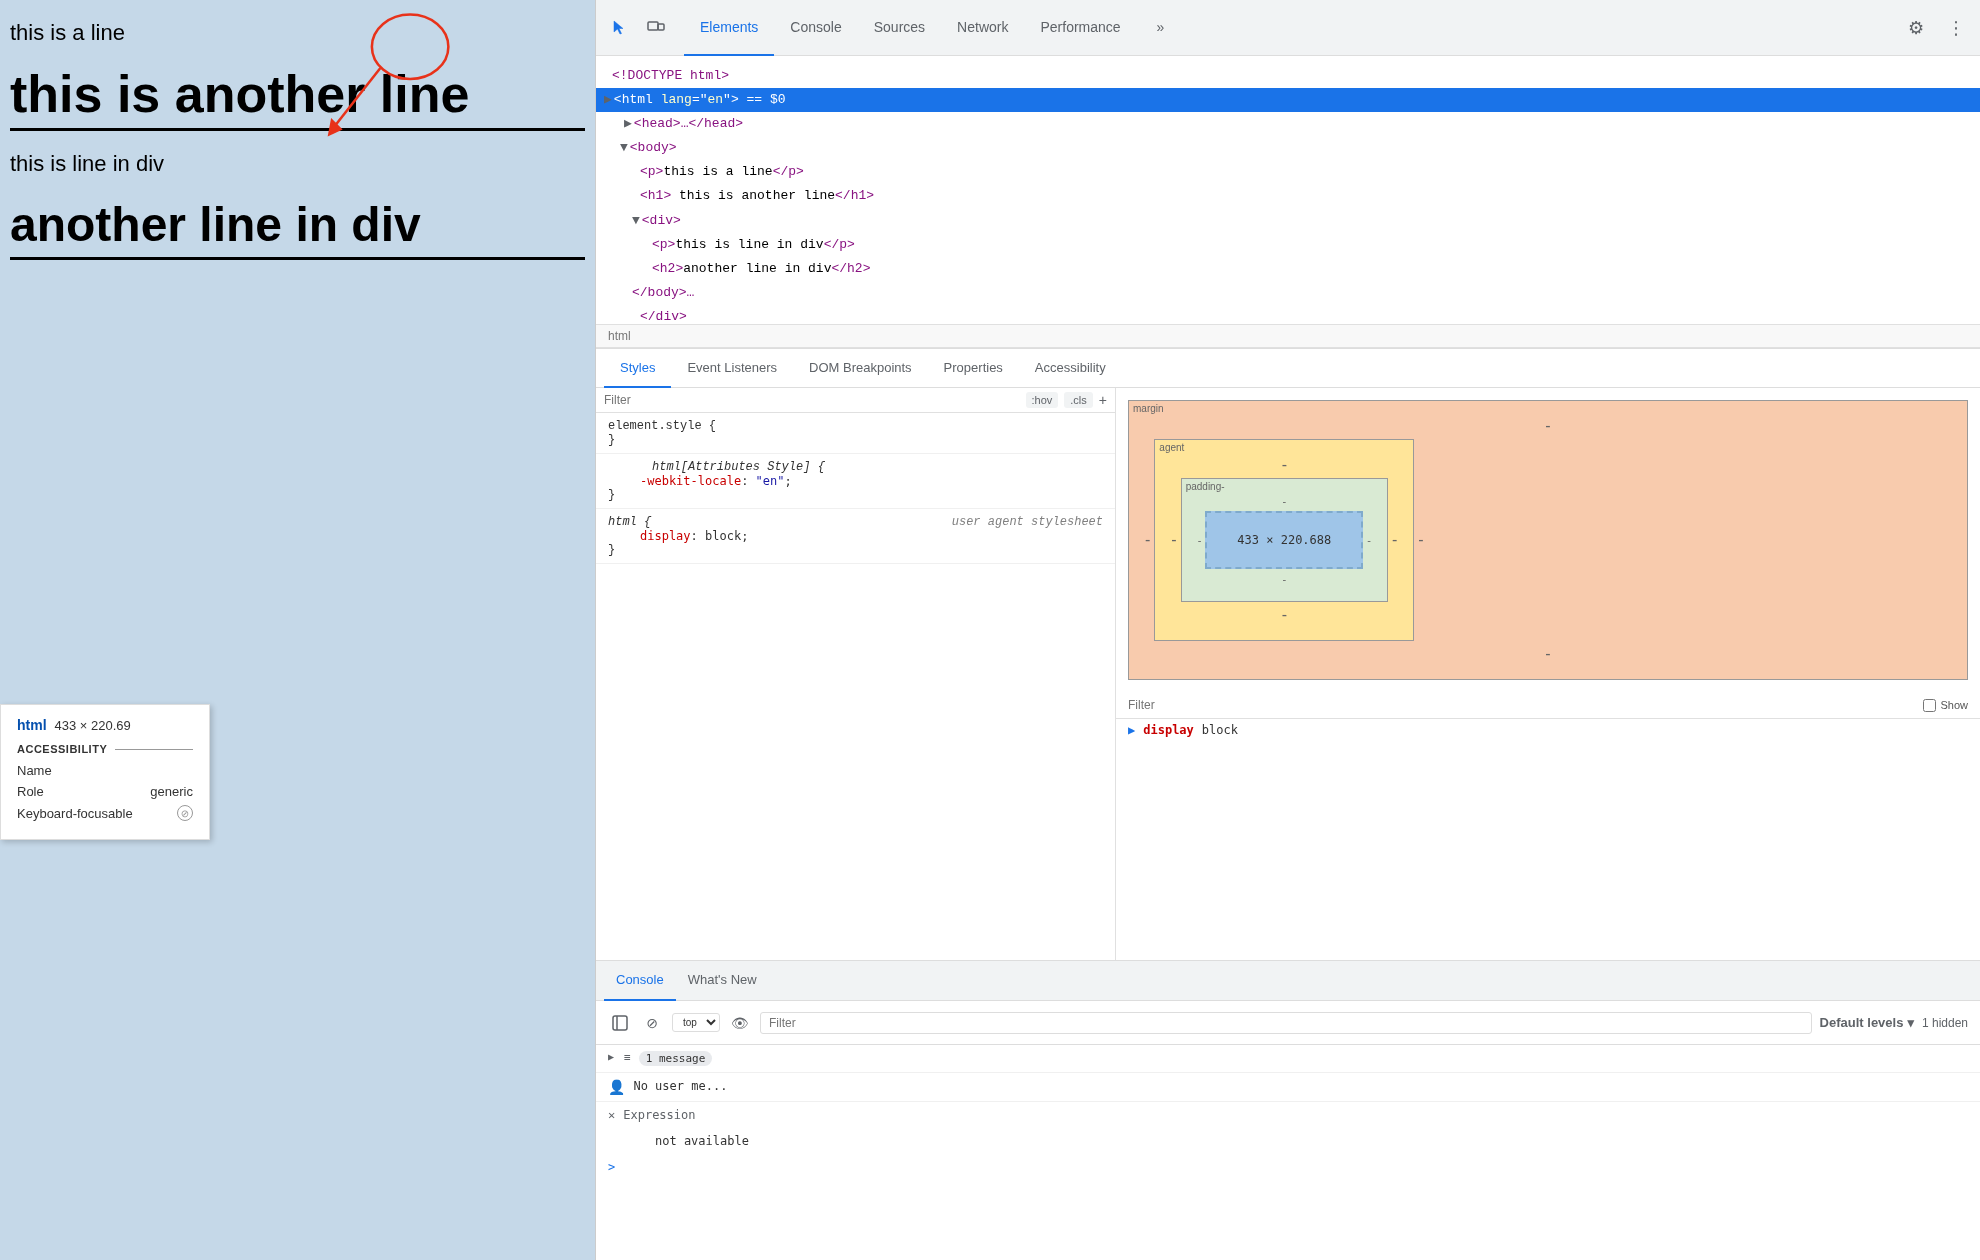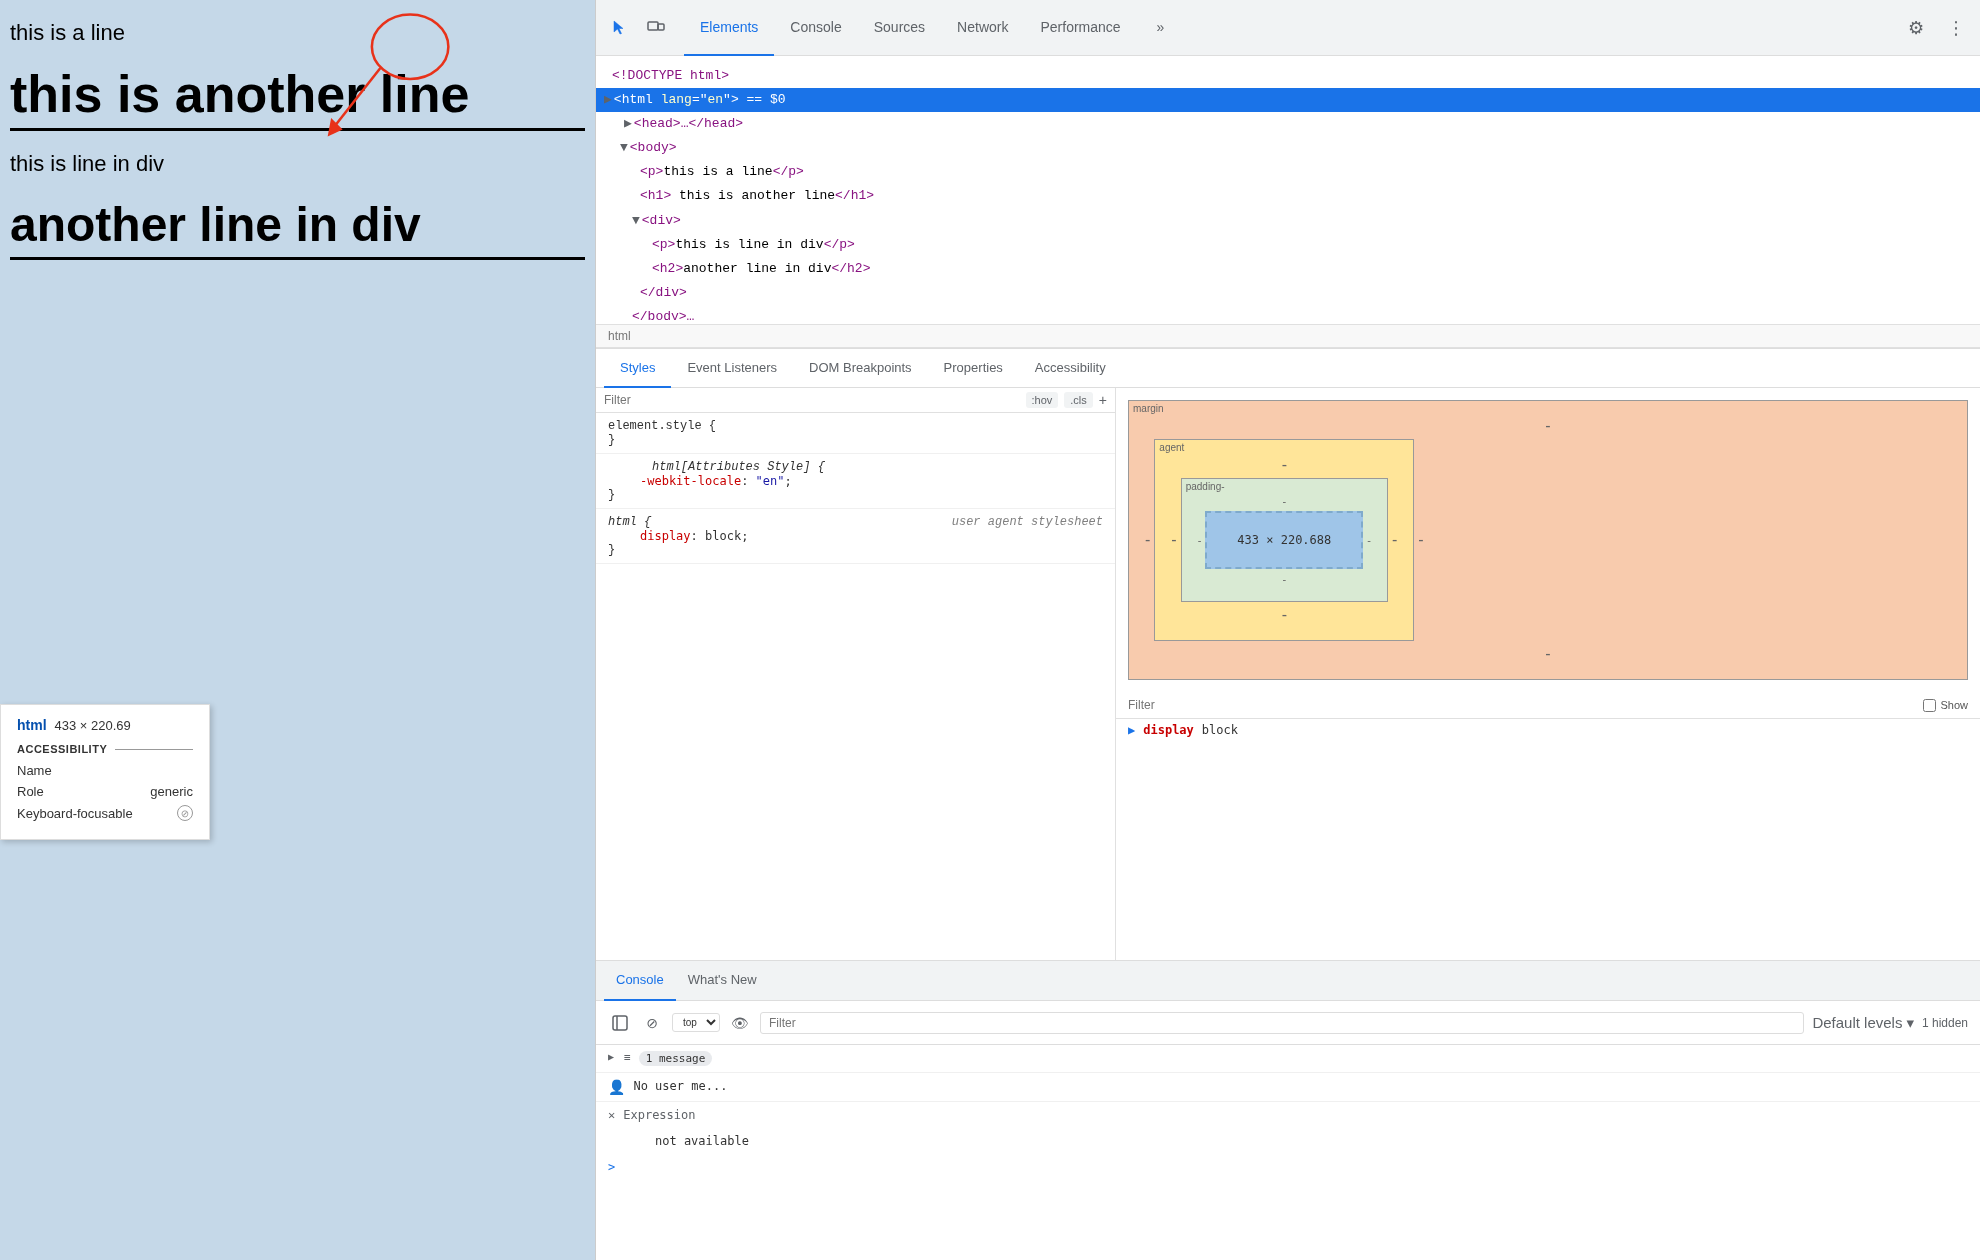--- a/index.html
+++ b/index.html
@@ -96,21 +96,21 @@
     
     .console-section { border-top: 1px solid #ddd; background: #fff; display: flex; flex-direction: column; height: 300px; }
     .console-topbar { display: flex; align-items: center; padding: 4px 8px; border-bottom: 1px solid #ddd; gap: 8px; background: #f1f3f4; height: 40px; }
     .console-tabs { display: flex; align-items: center; }
     .console-tab { padding: 0 12px; height: 40px; display: flex; align-items: center; font-size: 13px; color: #5f6368; cursor: pointer; border-bottom: 2px solid transparent; }
     .console-tab.active { color: #1a73e8; border-bottom: 2px solid #1a73e8; }
     .console-toolbar { display: flex; align-items: center; padding: 4px 12px; border-bottom: 1px solid #ddd; gap: 8px; height: 44px; background: #fff; }
     .console-icon-btn { width: 24px; height: 24px; display: flex; align-items: center; justify-content: center; cursor: pointer; border-radius: 3px; font-size: 13px; color: #5f6368; border: none; background: none; }
     .console-toolbar select { font-size: 10px; border: 1px solid #ddd; padding: 2px 6px; border-radius: 3px; color: #333; background: white; cursor: pointer; }
     .console-filter { flex: 1; border: 1px solid #ddd; border-radius: 3px; padding: 3px 8px; font-size: 12px; color: #333; }
-    .console-levels { font-size: 15px; color: #5f6368; cursor: pointer; display: flex; align-items: flex-start; gap: 4px; }
+    .console-levels { font-size: 13px; color: #5f6368; cursor: pointer; display: flex; align-items: flex-start; gap: 4px; font-weight: bold; }
     .console-hidden { font-size: 12px; color: #5f6368; }
     .console-body { flex: 1; overflow-y: auto; background: #fff; }
     .console-row { padding: 6px 12px; display: flex; align-items: flex-start; gap: 8px; border-bottom: 1px solid #f0f0f0; font-family: monospace; font-size: 12px; }
     .msg-icon { color: #5f6368; font-size: 11px; }
     .msg-expand { color: #5f6368; cursor: pointer; font-size: 10px; margin-right: 2px; }
     .msg-count { background: #e8eaed; border-radius: 10px; padding: 1px 7px; font-size: 11px; color: #333; margin-right: 4px; }
     .msg-text { color: #333; flex: 1; }
     .expr-row { padding: 6px 12px; display: flex; align-items: center; gap: 8px; font-family: monospace; font-size: 12px; }
     .expr-x { color: #5f6368; cursor: pointer; }
     .expr-text { color: #5f6368; }
@@ -244,25 +244,25 @@
         <div class="dom-line" style="padding-left:36px;">
           <span class="toggle">▼</span>
           <span class="tag">&lt;div&gt;</span>
         </div>
         <div class="dom-line" style="padding-left:56px;">
           <span class="tag">&lt;p&gt;</span><span class="text-content">this is line in div</span><span class="tag">&lt;/p&gt;</span>
         </div>
         <div class="dom-line" style="padding-left:56px;">
           <span class="tag">&lt;h2&gt;</span><span class="text-content">another line in div</span><span class="tag">&lt;/h2&gt;</span>
         </div>
+        <div class="dom-line" style="padding-left:36px;">
+          <span class="tag">&lt;/body&gt;…</span>
+        </div>
         <div class="dom-line" style="padding-left:44px;">
           <span class="tag">&lt;/div&gt;</span>
-        </div>
-        <div class="dom-line" style="padding-left:36px;">
-          <span class="tag">&lt;/body&gt;…</span>
         </div>
       </div>
     </div>
 
     <div class="dom-breadcrumb">
       <span>html</span>
     </div>
 
     <div class="panel-tabs">
       <div class="panel-tab active">

